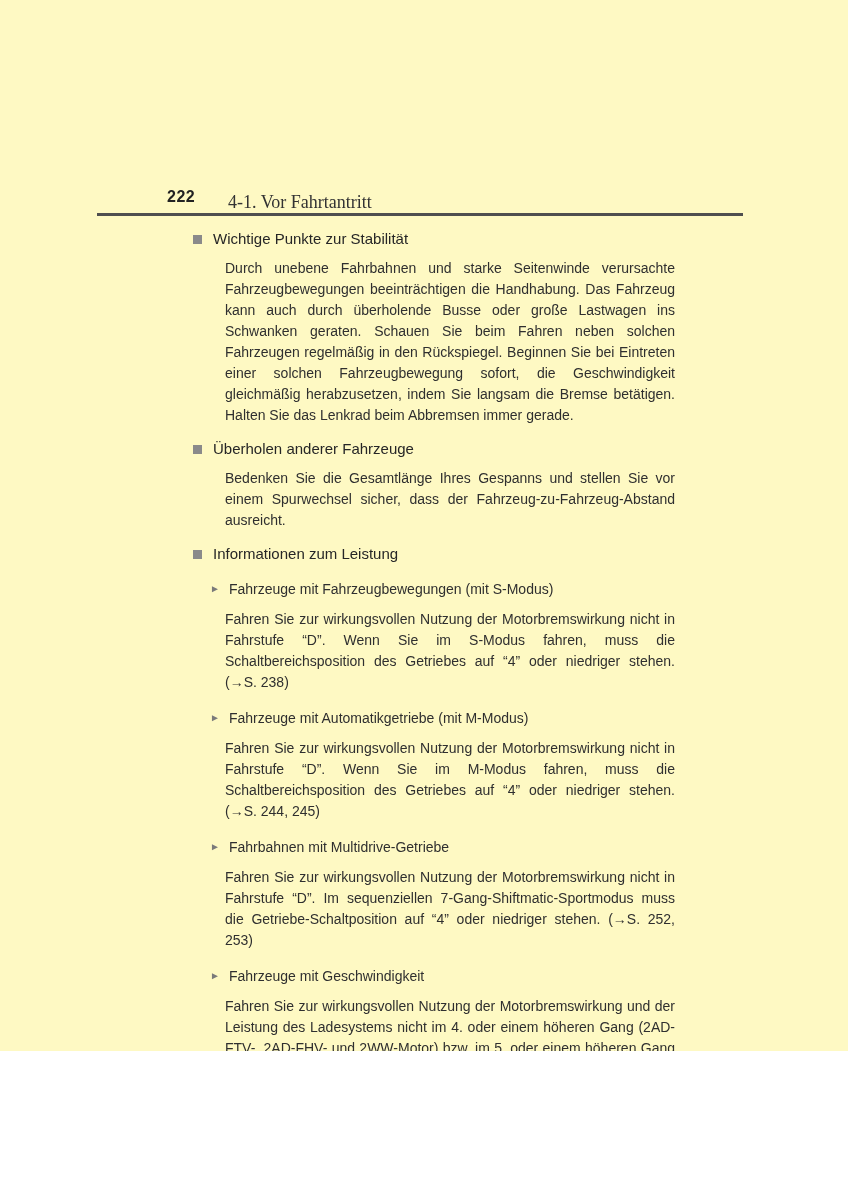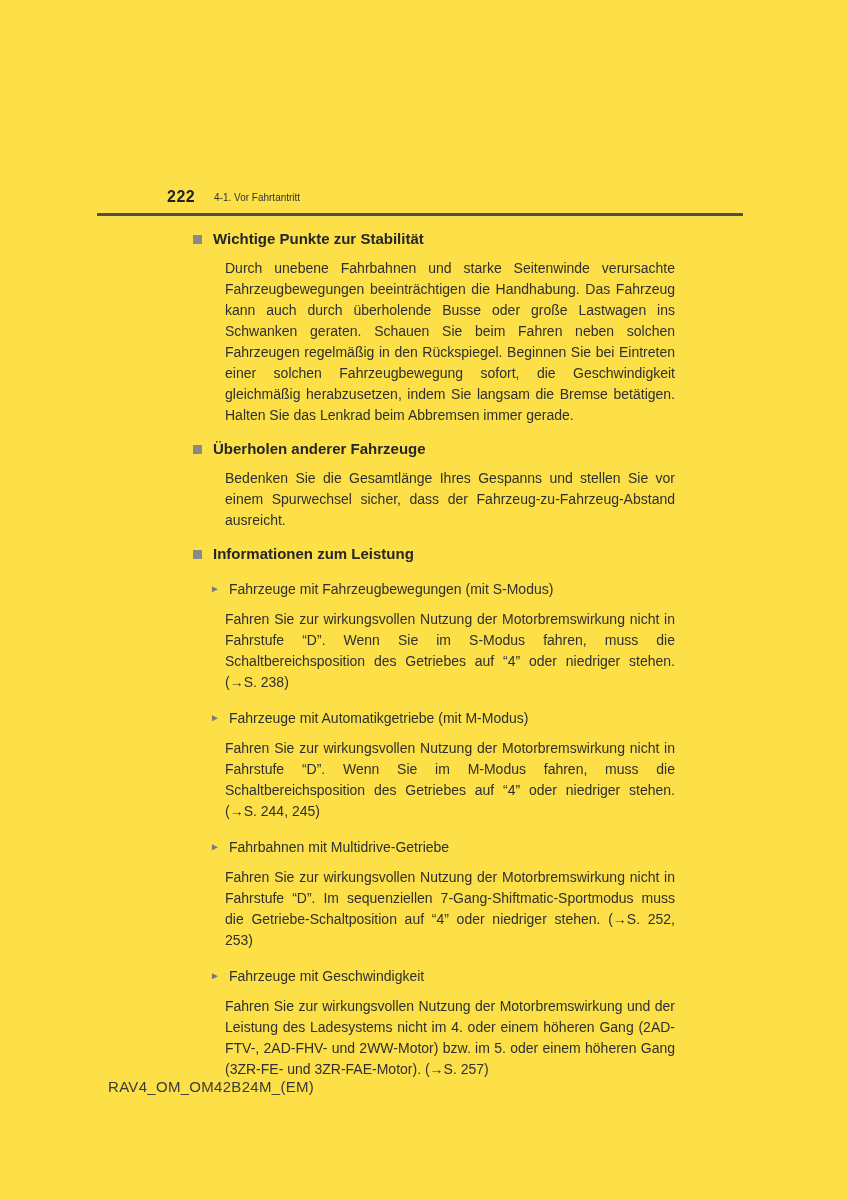--- a/index.html
+++ b/index.html
@@ -1,39 +1,40 @@
 <!DOCTYPE html>
 <html><head>
 <meta charset="utf-8">
 <style>
   html, body { margin: 0; padding: 0; background: #ffffff; }
   .page {
     position: relative;
     width: 848px;
-    height: 1200px;
-    background: #fde047;
+    height: 1051px;
+    background: #fef9c3;
     font-family: "Liberation Sans", sans-serif;
     color: #2f2f2f;
     overflow: hidden;
   }
   .page-number {
     position: absolute;
     left: 167px;
     top: 188px;
     font-size: 16px;
     font-weight: bold;
     letter-spacing: 0.5px;
     color: #222222;
   }
   .chapter-title {
     position: absolute;
-    left: 214px;
+    left: 228px;
     top: 192px;
-    font-size: 10px;
+    font-size: 18px;
     color: #333333;
+    font-family: Liberation Serif, serif;
   }
   .header-rule {
     position: absolute;
     left: 97px;
     top: 213px;
     width: 646px;
     height: 3px;
     background: #4f4f4f;
   }
   .content {
@@ -41,21 +42,21 @@
     left: 193px;
     top: 216px;
     width: 472px;
   }
   .section-heading {
     display: flex;
     align-items: center;
     gap: 11px;
     margin: 13px 0 9px 0;
     font-size: 15px;
-    font-weight: bold;
+    font-weight: normal;
     line-height: 20px;
     color: #262626;
   }
   .square-bullet {
     width: 9px;
     height: 9px;
     background: #8a8a8a;
     flex: 0 0 auto;
   }
   .para {

